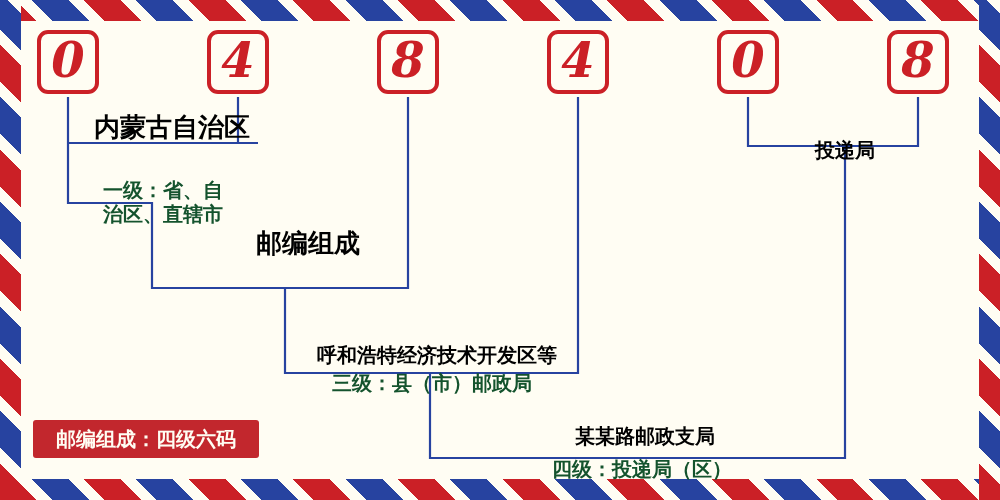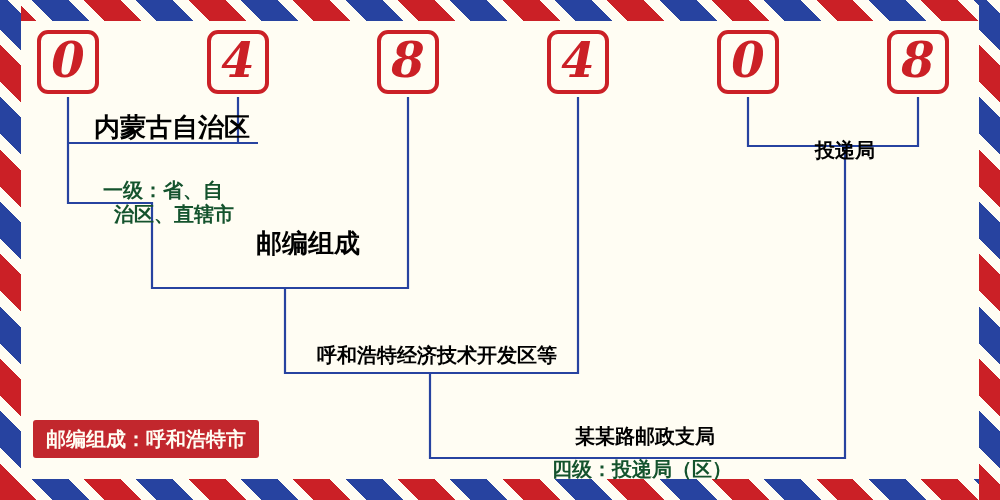--- a/index.html
+++ b/index.html
@@ -75,26 +75,27 @@
   </div>
   <div class="digit-box" style="left:717px">
     <span class="digit">0</span>
   </div>
   <div class="digit-box" style="left:887px">
     <span class="digit">8</span>
   </div>
 
   <div class="lbl t-blue f26" style="left:172px;top:110px">内蒙古自治区</div>
   <div class="lbl t-red f20" style="left:163px;top:148px">一级：省、自</div>
-  <div class="lbl t-red f20" style="left:174px;top:172px">治区、直辖市</div>
+  <div class="lbl t-red f20" style="left:163px;top:172px">治区、直辖市</div>
 
   <div class="lbl t-blue f26" style="left:308px;top:226px">邮编组成</div>
 
   <div class="lbl t-blue f20" style="left:437px;top:313px">呼和浩特经济技术开发区等</div>
+  <div class="lbl t-red f20" style="left:432px;top:341px">三级：县（市）邮政局</div>
 
   <div class="lbl t-red f20" style="left:642px;top:427px">四级：投递局（区）</div>
   <div class="lbl t-blue f20" style="left:645px;top:394px">某某路邮政支局</div>
 
   <div class="lbl t-blue f20" style="left:845px;top:108px">投递局</div>
 
-  <div class="badge">邮编组成：呼和浩特市</div>
+  <div class="badge">邮编组成：四级六码</div>
 
 </div>
 
 </body></html>

